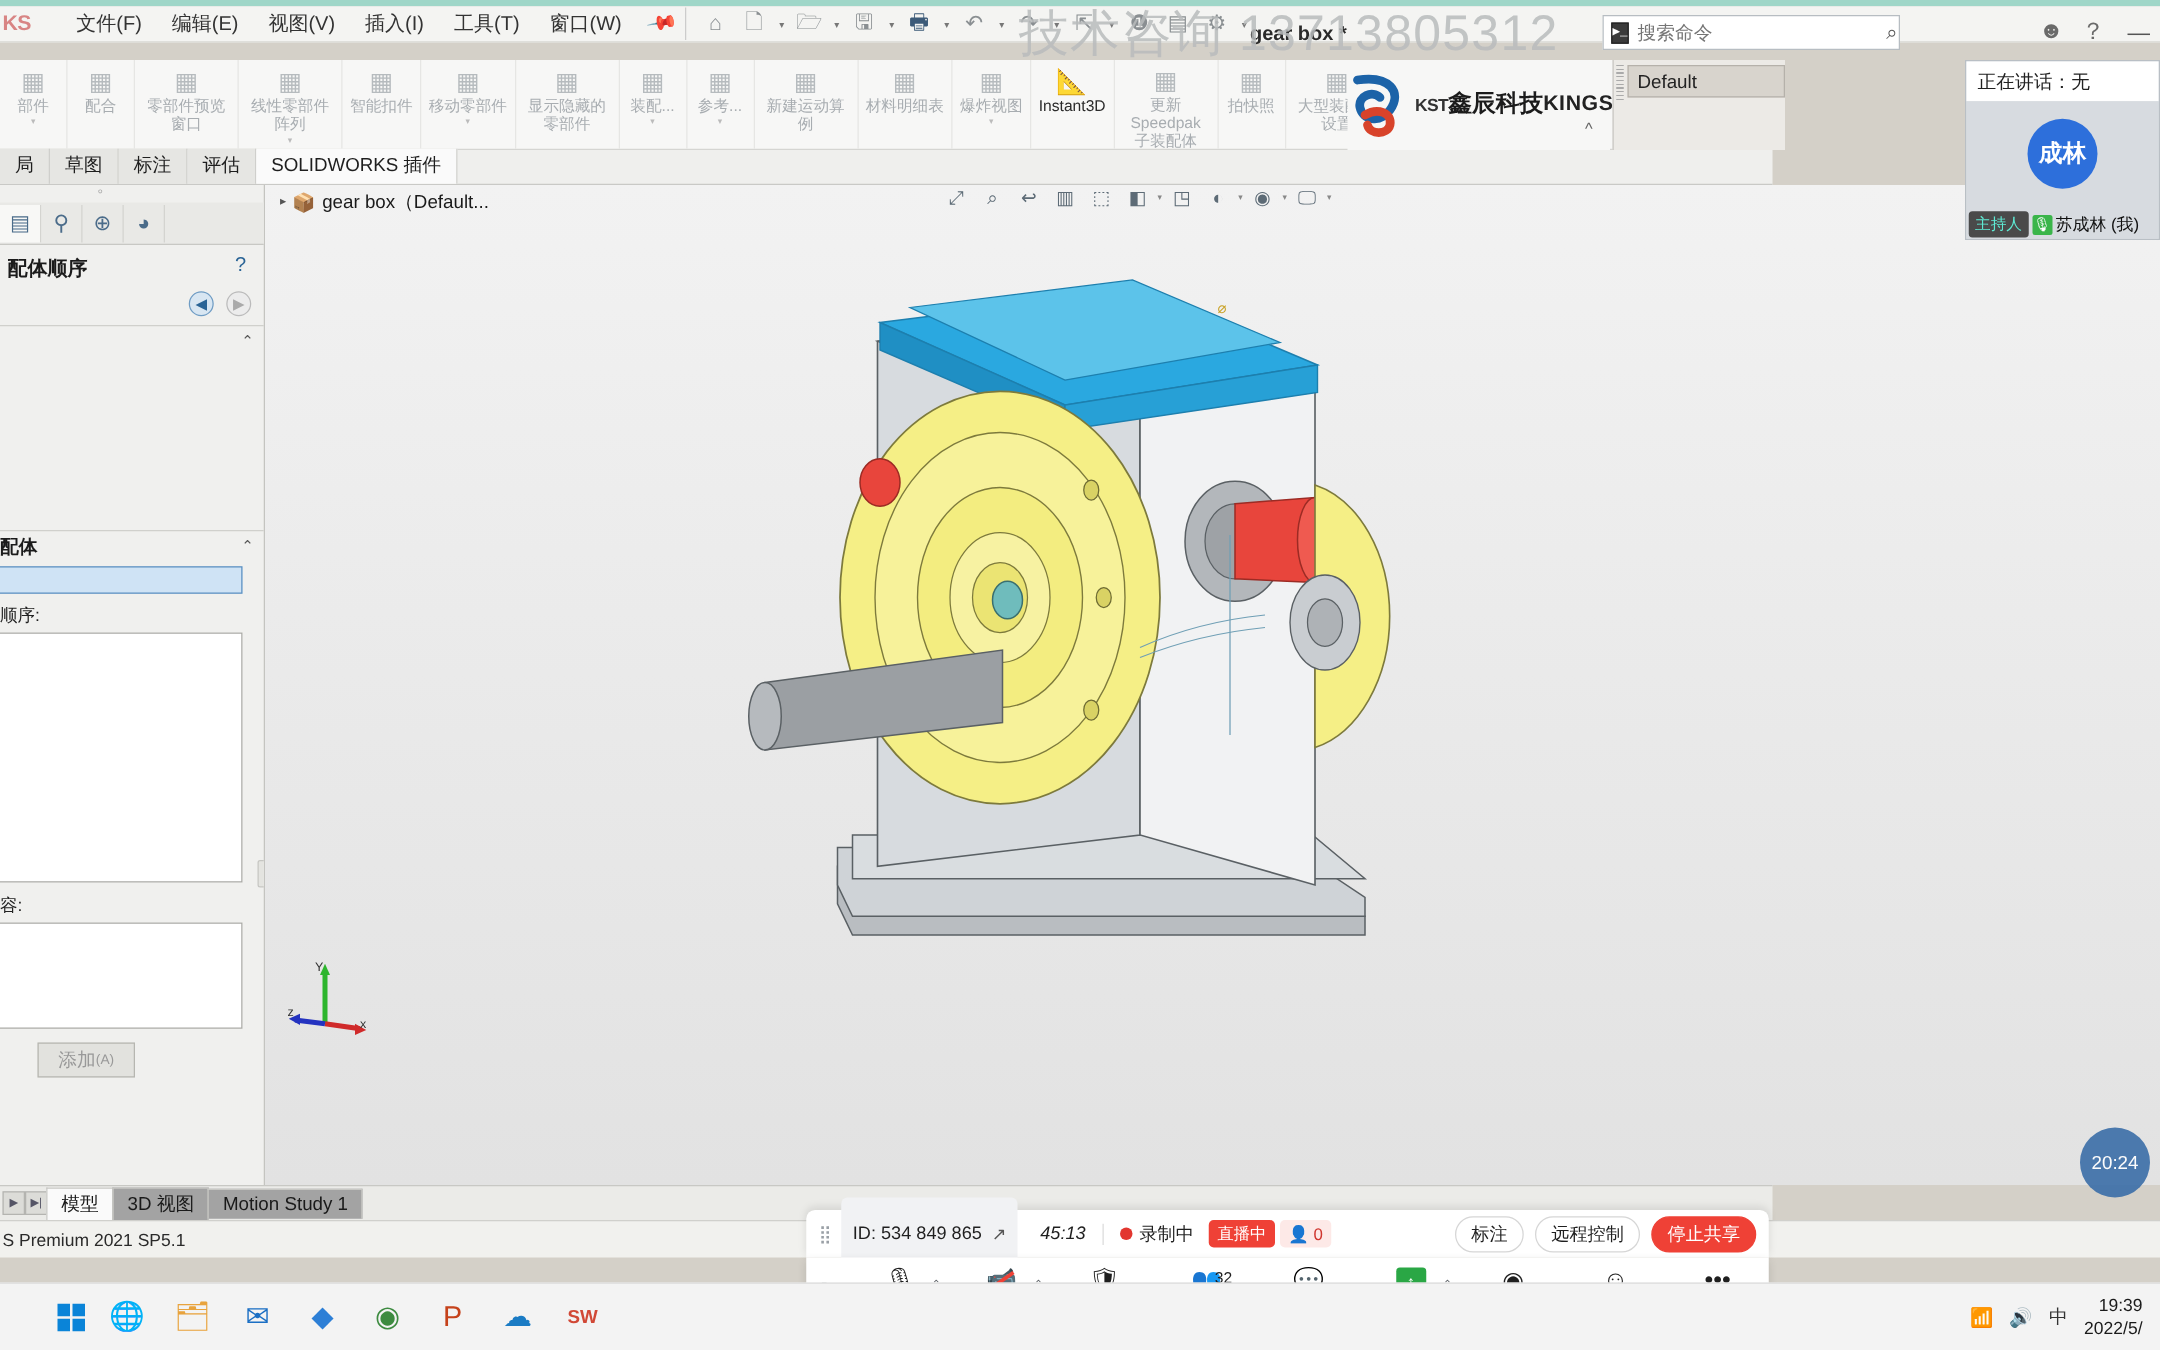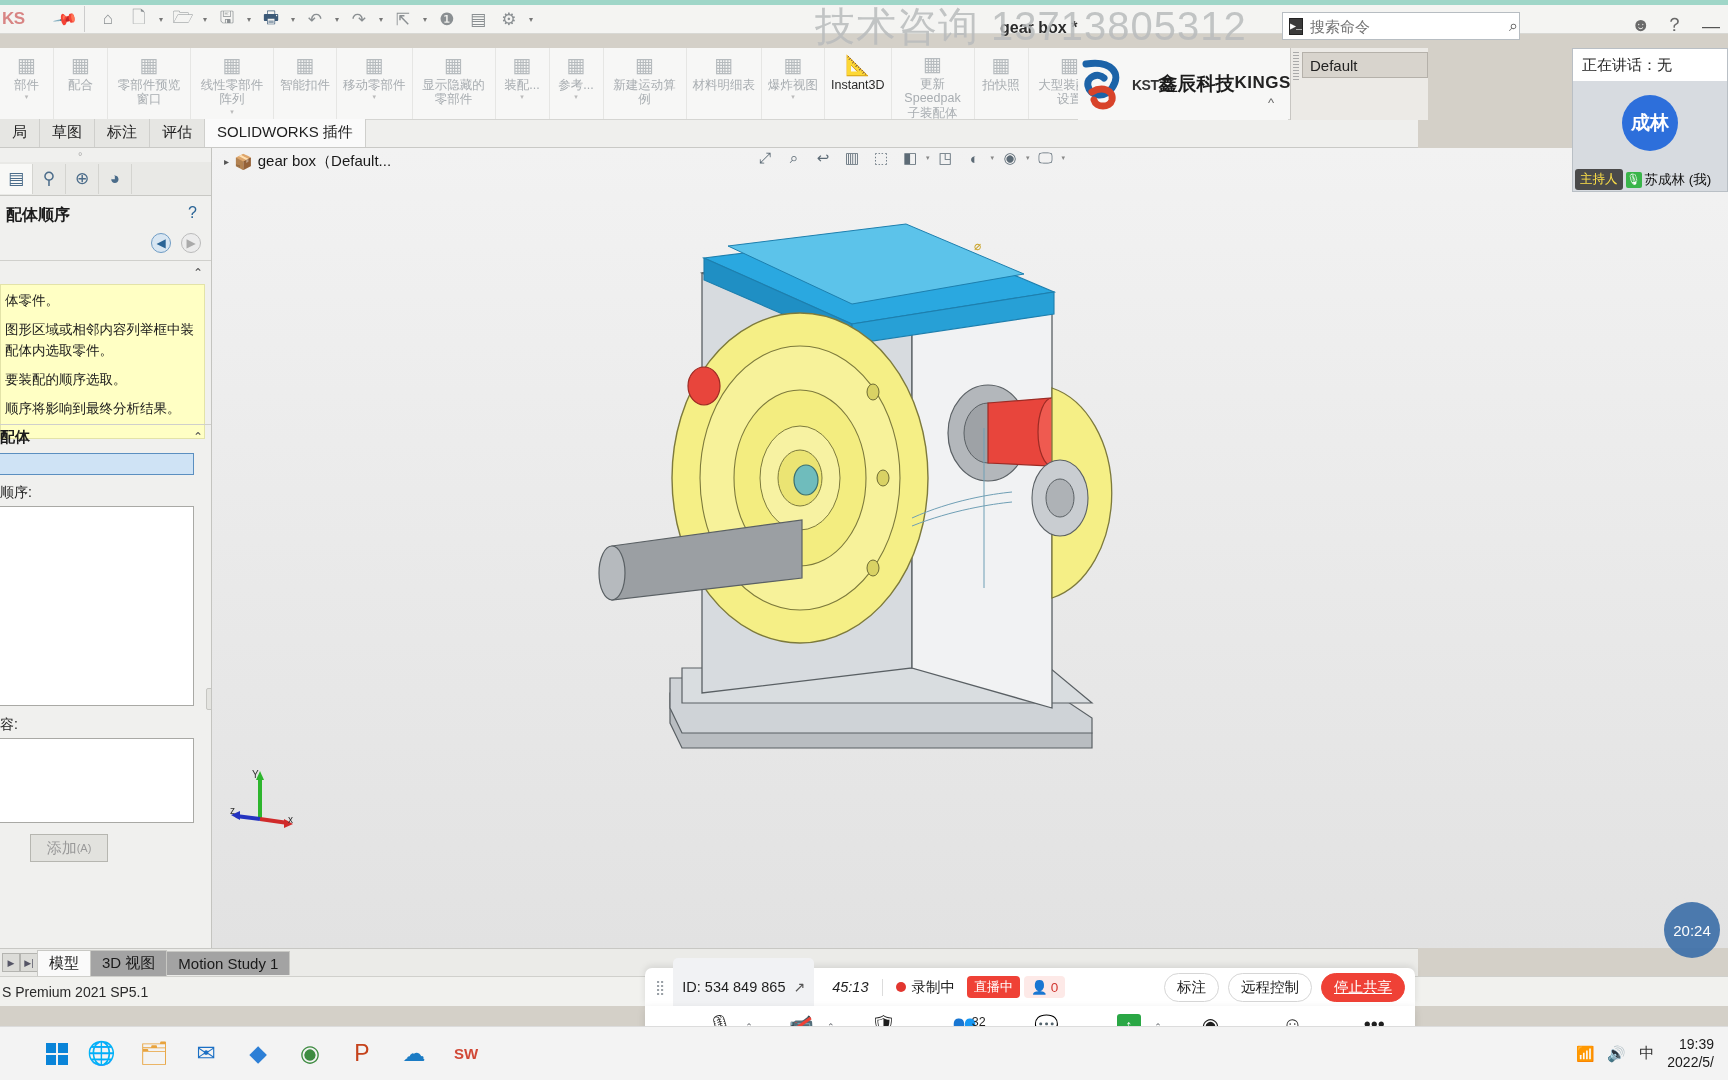--- a/index.html
+++ b/index.html
@@ -206,21 +206,21 @@
   }
   .vid-body { position:relative; height:112px; background:#d7dbe0; }
   .avatar {
     position:absolute; left:50%; top:14px; transform:translateX(-50%);
     width:56px; height:56px; border-radius:50%; background:#2d6fdb; color:#fff;
     display:flex; align-items:center; justify-content:center; font-size:19px; font-weight:bold;
   }
   .vid-name {
     position:absolute; left:2px; bottom:3px; display:flex; align-items:center; gap:3px;
   }
-  .host-badge { background:#4a4a4a; color:#fde047; font-size:12.5px; padding:2px 5px; border-radius:3px; }
+  .host-badge { background:#4a4a4a; color:#5eead4; font-size:12.5px; padding:2px 5px; border-radius:3px; }
   .mic-badge { background:#3ab54a; color:#fff; font-size:11px; width:16px; height:16px;
                display:flex; align-items:center; justify-content:center; border-radius:2px;}
   .vid-uname { font-size:13.5px; color:#111; white-space:nowrap; }
 
   
   .clock-bubble {
     position:absolute; right:8px; bottom:122px; width:56px; height:56px; border-radius:50%;
     background:#3b6ea8; color:#fff; display:flex; align-items:center; justify-content:center;
     font-size:15px; opacity:.9;
   }
@@ -258,21 +258,21 @@
   .meet-timer { margin-left:18px; font-size:14.5px; color:#1f1f1f;font-style:italic; }
   .vdivider { width:1px; height:17px; background:#dcdcdc; margin:0 13px; }
   .rec-dot { width:10px; height:10px; border-radius:50%; background:#e2362f; display:inline-block; }
   .rec-txt { font-size:14.5px; color:#1f1f1f; margin-left:6px; }
   .live-badge { background:#ef4136; color:#fff; font-size:13px; padding:2px 7px; border-radius:4px; margin-left:12px;}
   .ppl-pill { background:#fde9e7; color:#d0362f; font-size:13.5px; padding:3px 7px; border-radius:4px;
               margin-left:4px; display:flex; align-items:center; gap:3px;}
   .meet-top-right { margin-left:auto; display:flex; align-items:center; gap:9px; }
   .mbtn { border:1px solid #d6d6d6; border-radius:15px; padding:4px 12px; font-size:14.5px;
           color:#1f1f1f; background:#fff; cursor:default; white-space:nowrap;}
-  .mbtn.danger { background:#ef4136; border-color:#ef4136; color:#fff;text-decoration:underline; }
+  .mbtn.danger { background:#ef4136; border-color:#ef4136; color:#fff; }
 
   .meet-bar {
     position:absolute; left:645px; top:1006px; width:770px; height:56px;
     background:#fff; border-radius:0 0 7px 7px; display:flex; align-items:center;
     box-shadow:0 3px 8px rgba(0,0,0,.12);
   }
   .expand-arrow { width:34px; text-align:center; color:#6b7075; font-size:17px; }
   .mctl { flex:1; display:flex; flex-direction:column; align-items:center; justify-content:center;
           position:relative; cursor:default; }
   .mctl-ico { font-size:20px; color:#1f1f1f; height:24px; display:flex; align-items:center; }
@@ -299,20 +299,28 @@
   .tray { margin-left:auto; display:flex; align-items:center; gap:13px; padding-right:14px; font-size:15px; color:#333;}
   .tray-clock { text-align:right; line-height:1.25; font-size:14px; color:#1a1a1a; }
 </style>
 </head>
 <body>
 
 <div class="accent-strip"></div>
 
 <div class="menubar">
   <div class="sw-logo">KS</div>
+  <div class="menu-items">
+    <span>文件(F)</span>
+    <span>编辑(E)</span>
+    <span>视图(V)</span>
+    <span>插入(I)</span>
+    <span>工具(T)</span>
+    <span>窗口(W)</span>
+  </div>
   <div class="pin-icon">📌</div>
   <div class="qa-sep"></div>
   <div class="qa-toolbar">
     <div class="qa-btn">⌂</div>
     <div class="qa-btn">🗋</div>
     <div class="qa-caret">▾</div>
     <div class="qa-btn">🗁</div>
     <div class="qa-caret">▾</div>
     <div class="qa-btn">🖫</div>
     <div class="qa-caret">▾</div>
@@ -455,26 +463,20 @@
   </div>
   <div class="pm-head">配体顺序</div>
   <div class="pm-help">?</div>
   <div class="pm-nav">
     <div class="navbtn">◀</div>
     <div class="navbtn dim">▶</div>
   </div>
   <div class="pm-divider"></div>
   <div class="sect-caret" style="top:118px">⌃</div>
 
-  <div class="pm-msg">
-    <p>体零件。</p>
-    <p>图形区域或相邻内容列举框中装配体内选取零件。</p>
-    <p>要装配的顺序选取。</p>
-    <p>顺序将影响到最终分析结果。</p>
-  </div>
 
   <div class="pm-sect2">配体</div>
   <div class="sect-caret" style="top:282px">⌃</div>
 
   <div class="sel-box"></div>
   <div class="lbl-order">顺序:</div>
   <div class="listbox1"></div>
   <div class="lbl-content">容:</div>
   <div class="listbox2"></div>
   <div class="addbtn">

